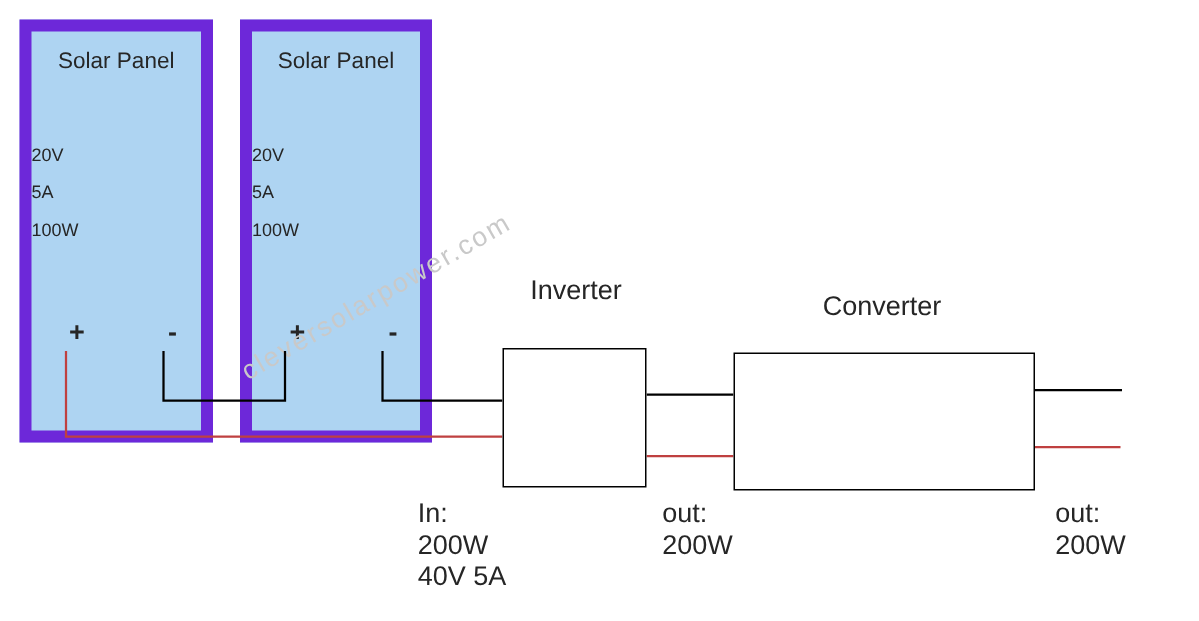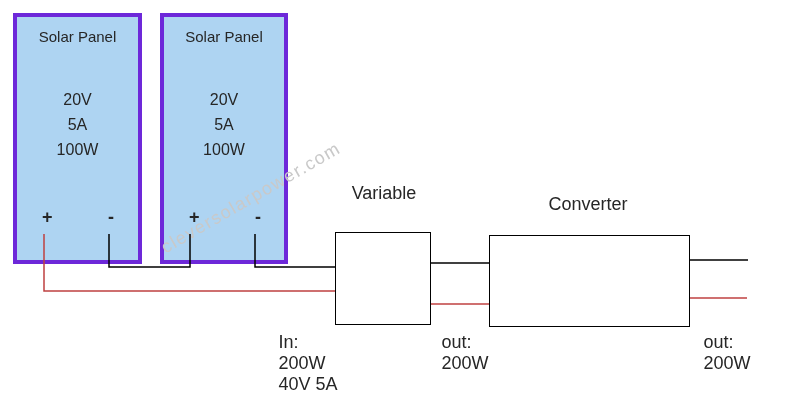--- a/index.html
+++ b/index.html
@@ -7,34 +7,34 @@
     position:relative;
     width:799px;height:414px;
     background:#ffffff;
     font-family:"Liberation Sans", sans-serif;
     color:#262626;
     overflow:hidden;
   }
   
   .panel{
     position:absolute;
-    top:13px;height:251px;
+    top:13px;height:282px;
     background:#aed4f2;
-    border:4px solid #6d28d9;
+    border:8px solid #6d28d9;
     box-sizing:border-box;
   }
   .panel-1{left:13px;width:129px;}
   .panel-2{left:160px;width:128px;}
   .panel-title{
     position:absolute;top:11px;left:0;right:0;
     text-align:center;font-size:15px;
   }
   .panel-values{
     position:absolute;top:70px;left:0;right:0;
-    text-align:center;font-size:16px;line-height:25px;
+    text-align:left;font-size:12px;line-height:25px;
   }
   .terminal{
     position:absolute;top:190px;
     font-size:18px;font-weight:bold;
   }
   .terminal.plus{left:25px;}
   .terminal.minus{left:91px;}
   
   .box{
     position:absolute;
@@ -109,21 +109,21 @@
     <polyline points="44,234 44,291 335,291" stroke-width="1.5" stroke="#bf4040"></polyline>
     <polyline points="109,234 109,267 190,267 190,234" stroke-width="1.5" stroke="#000000"></polyline>
     <polyline points="255,234 255,267 335,267" stroke-width="1.5" stroke="#000000"></polyline>
     <polyline points="431,263 489,263" stroke-width="1.5" stroke="#000000"></polyline>
     <polyline points="431,304 489,304" stroke-width="1.5" stroke="#bf4040"></polyline>
     <polyline points="690,260 748,260" stroke-width="1.5" stroke="#000000"></polyline>
     <polyline points="690,298 747,298" stroke-width="1.5" stroke="#bf4040"></polyline>
   </svg>
 
   <div class="title converter-title">
-    <div>Variable</div>
+    <div>Inverter</div>
   </div>
   <div class="box converter-box"></div>
 
   <div class="title inverter-title">Converter</div>
   <div class="box inverter-box"></div>
 
   <div class="spec spec-in">
     <div>In:</div>
     <div>200W</div>
     <div>40V 5A</div>

